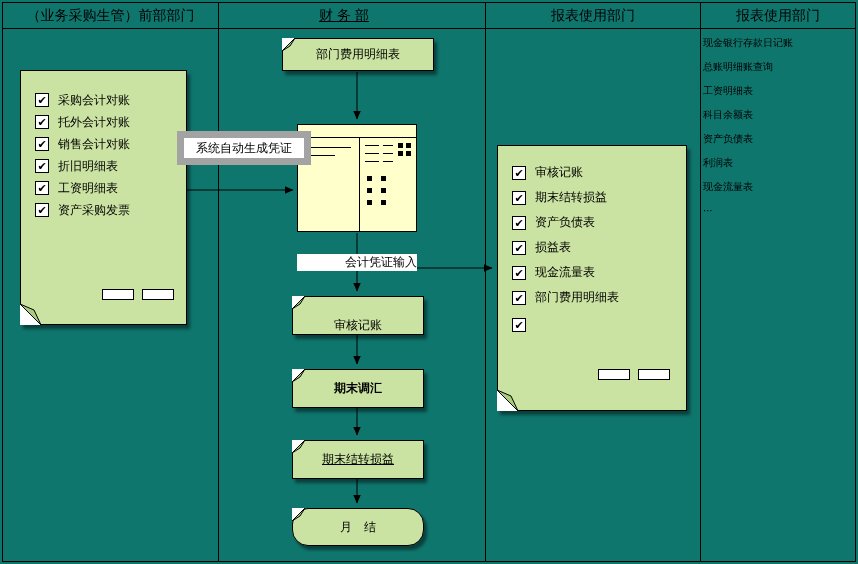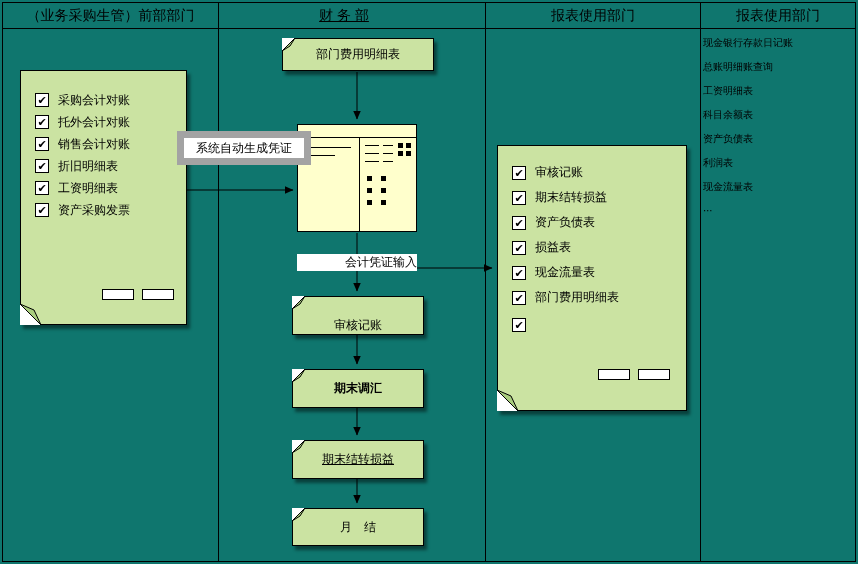--- a/index.html
+++ b/index.html
@@ -161,21 +161,21 @@
   </div>
 
   <div class="procbox" style="left:292px;top:440px;width:130px;height:37px;text-decoration:underline;">
     <svg class="fold-tl" width="13" height="13">
       <polygon points="0,0 13,0 0,13" fill="#ffffff"></polygon>
       <polygon points="13,0 0,13 8,8" fill="#a9cd7e" stroke="#000" stroke-width="1"></polygon>
     </svg>
     <span>期末结转损益</span>
   </div>
 
-  <div class="procbox" style="left:292px;top:508px;width:130px;height:36px;">
+  <div class="procbox" style="left:292px;top:508px;width:130px;height:36px;border-radius:16px;">
     <svg class="fold-tl" width="13" height="13">
       <polygon points="0,0 13,0 0,13" fill="#ffffff"></polygon>
       <polygon points="13,0 0,13 8,8" fill="#a9cd7e" stroke="#000" stroke-width="1"></polygon>
     </svg>
     <span>月　结</span>
   </div>
 
   <div class="note note3" style="left:497px;top:145px;width:188px;height:250px;padding-top:14px;">
     <div class="chkrow">
       <span class="chk">✔</span>

